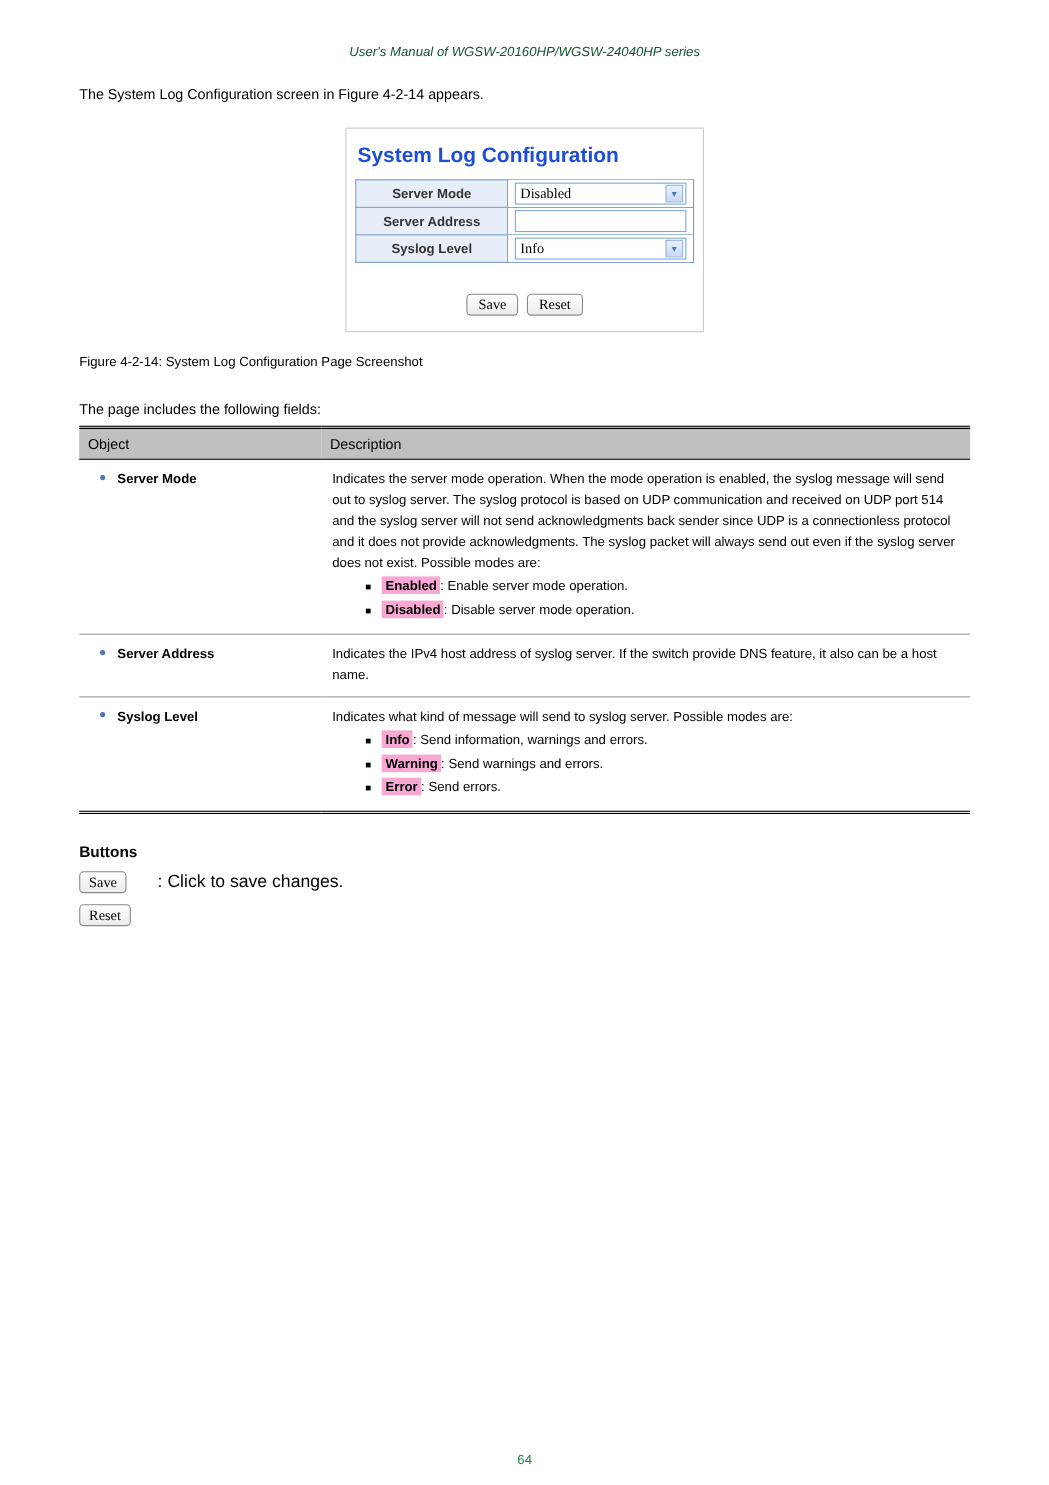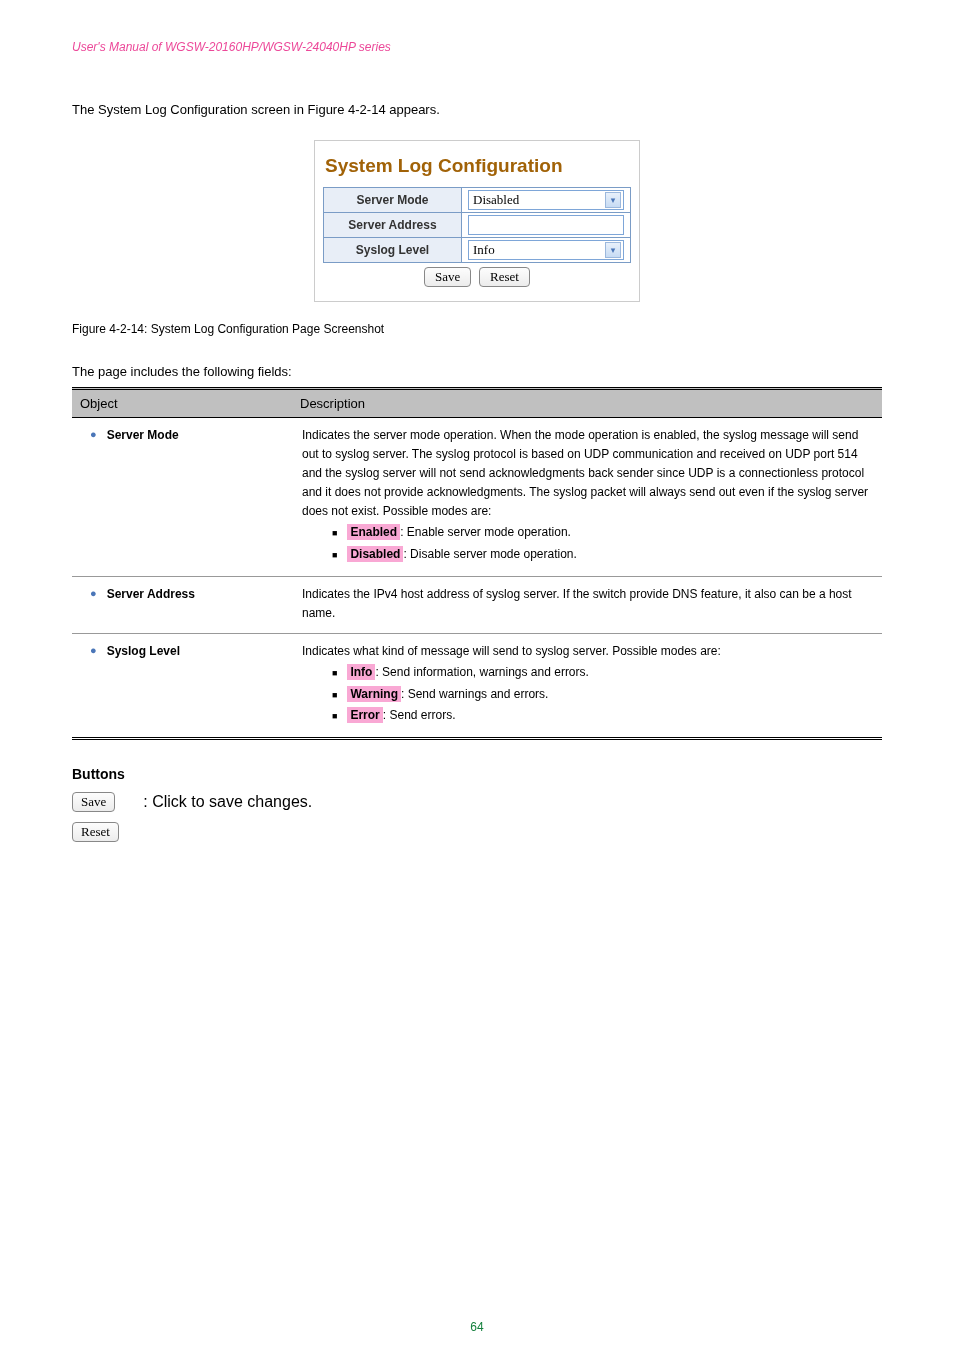--- a/index.html
+++ b/index.html
@@ -12,38 +12,38 @@
     font-size: 13px;
     color: #000;
     background: #fff;
     position: relative;
   }
   .page {
     padding: 40px 72px 40px 72px;
   }
   .header-line {
     font-size: 12px;
-    color: #ec4899;
-    margin-bottom: 46px;
-    text-align: left;
+    color: #14532d;
+    margin-bottom: 22px;
+    text-align: center;
   }
   .intro {
     font-size: 13px;
     margin-bottom: 20px;
     line-height: 1.5;
   }
   .config-box {
     width: 326px;
     margin: 0 auto 20px;
     border: 1px solid #ccc;
     padding: 10px 8px 14px;
     background: #fff;
   }
   .config-title {
-    color: #a16207;
+    color: #1d4ed8;
     font-weight: bold;
     font-family: Arial, sans-serif;
     font-size: 19px;
     text-align: left;
     padding: 4px 0 10px 2px;
   }
   .config-table {
     border-collapse: collapse;
     width: 100%;
   }
@@ -92,21 +92,21 @@
     font-size: 9px;
   }
   .textinput {
     width: 100%;
     border: 1px solid #7ea6d8;
     height: 20px;
     background: #fff;
   }
   .config-buttons {
     text-align: center;
-    margin-top: 4px;
+    margin-top: 28px;
   }
   .btn {
     display: inline-block;
     border: 1px solid #888;
     border-radius: 4px;
     background: linear-gradient(#fdfdfd, #ececec);
     font-family: "Times New Roman", serif;
     font-size: 13px;
     padding: 1px 10px;
     margin: 0 2px;

